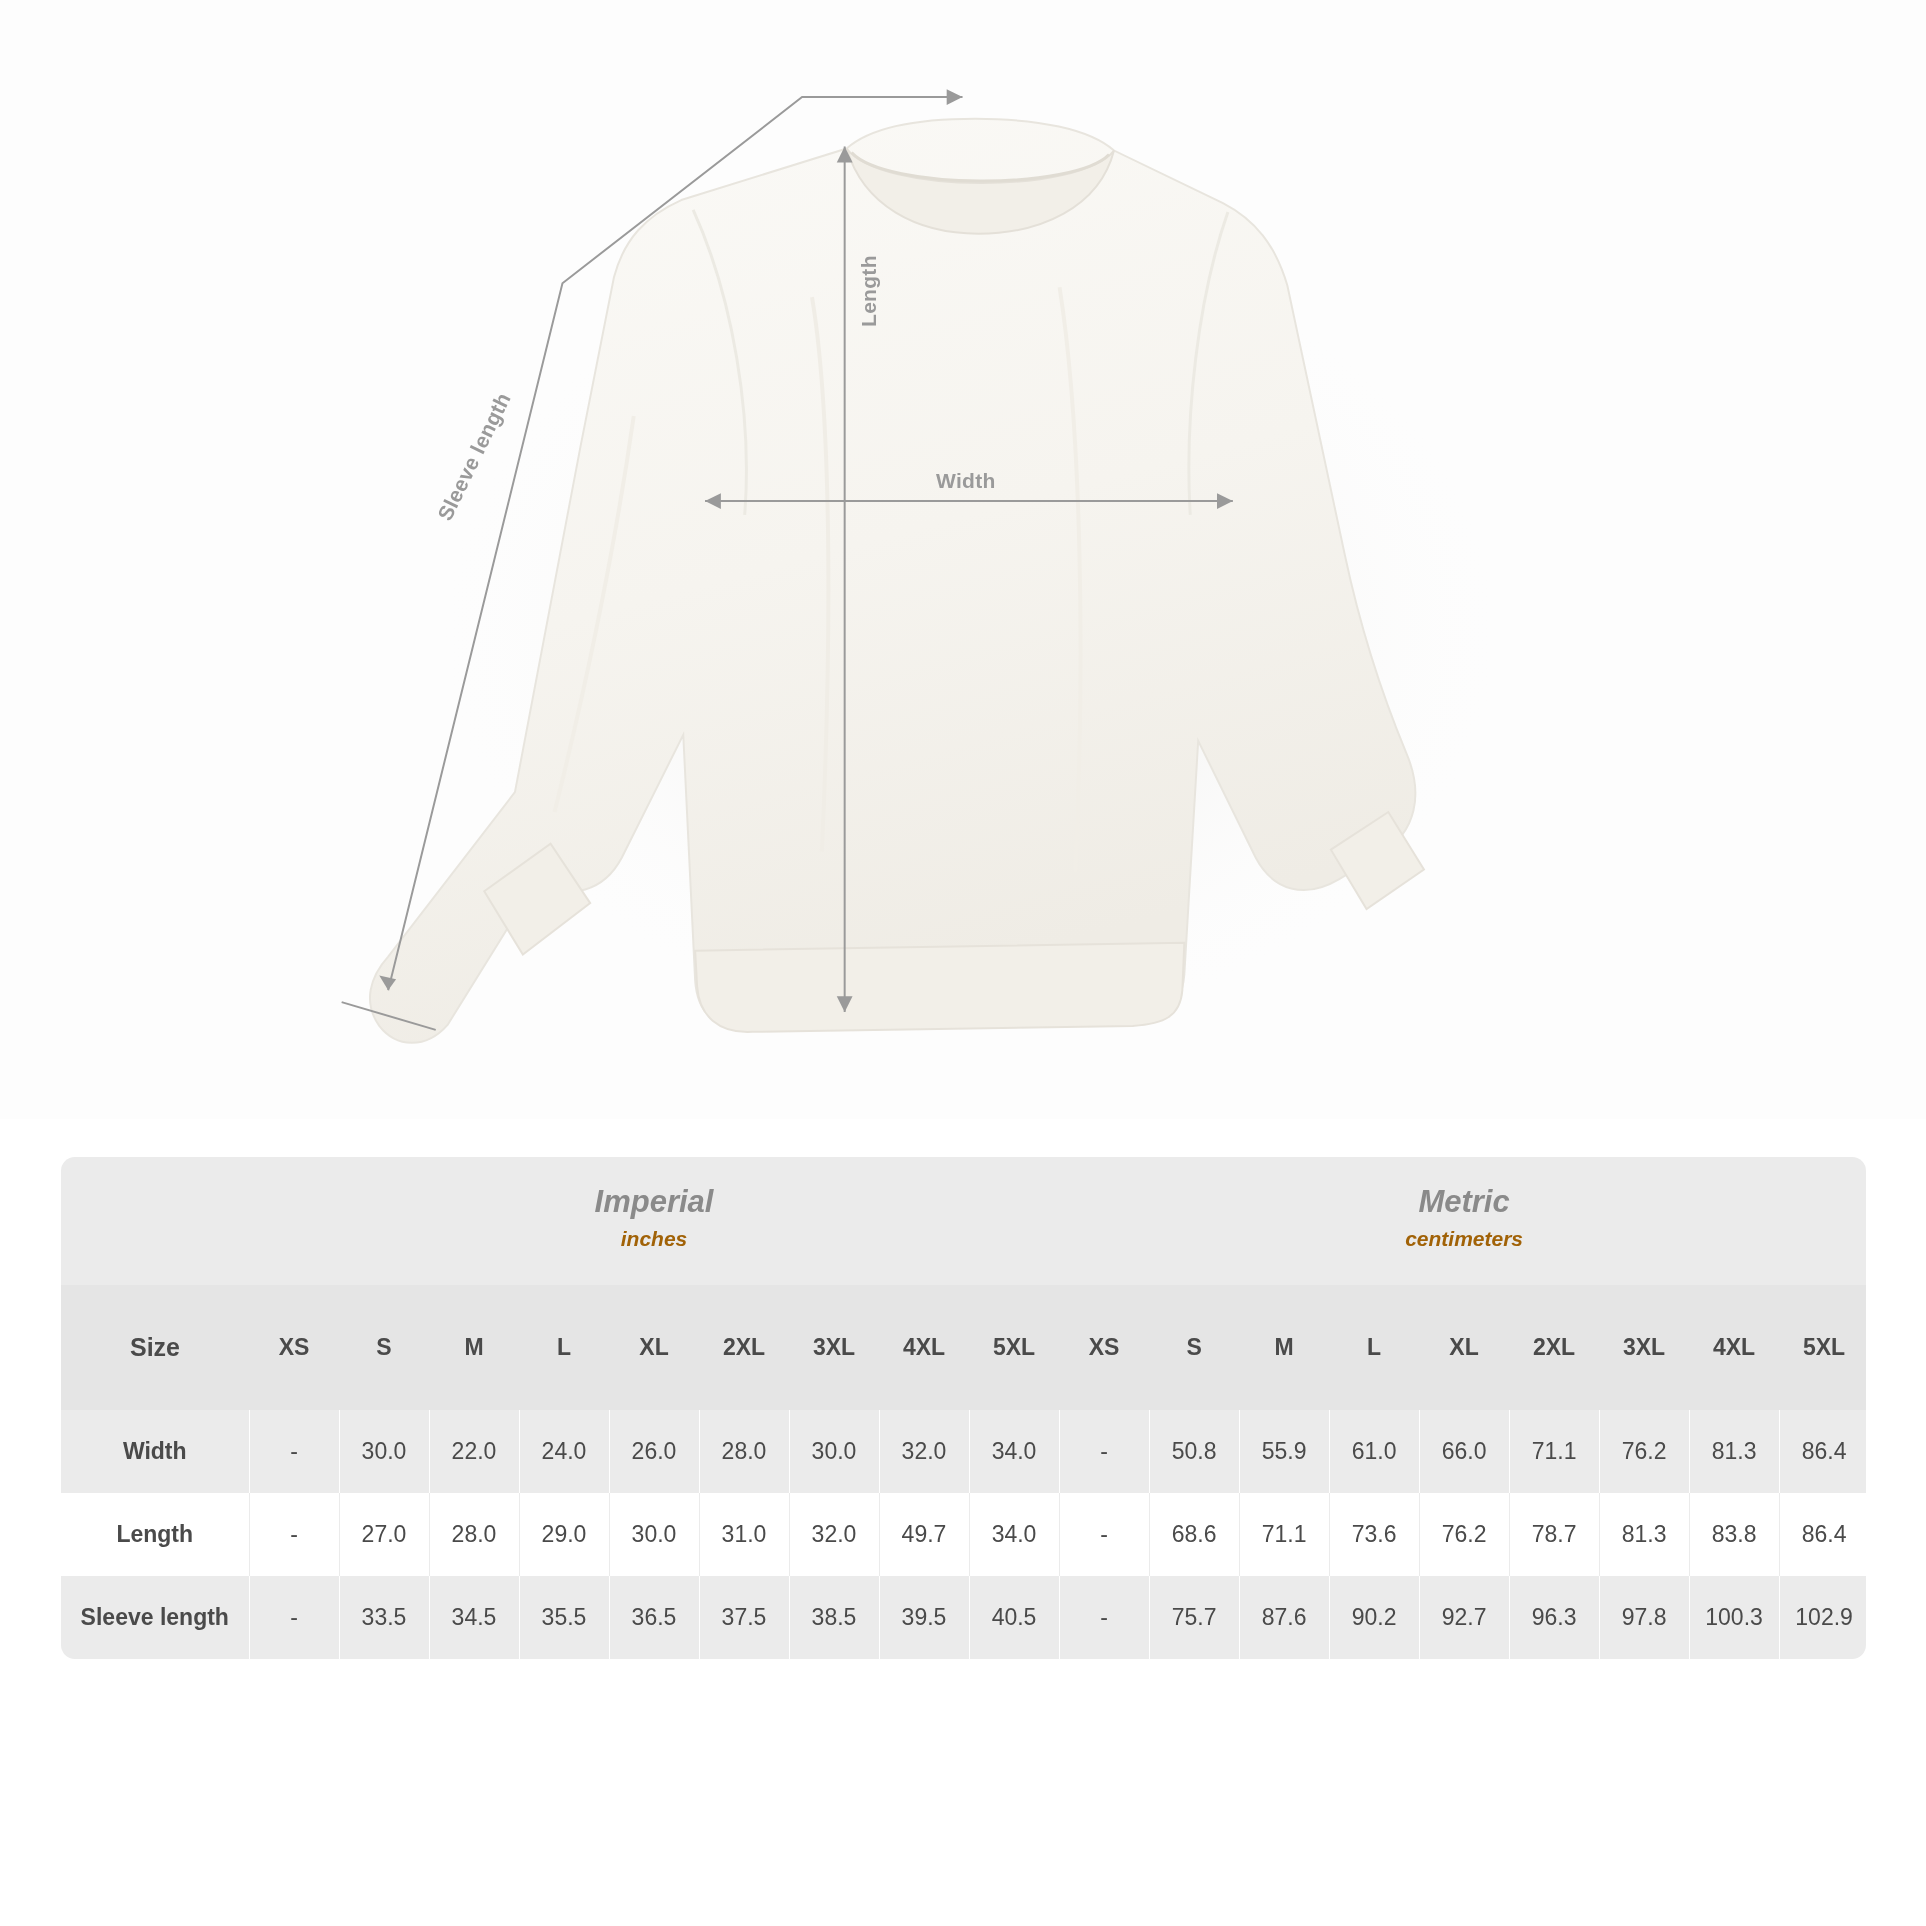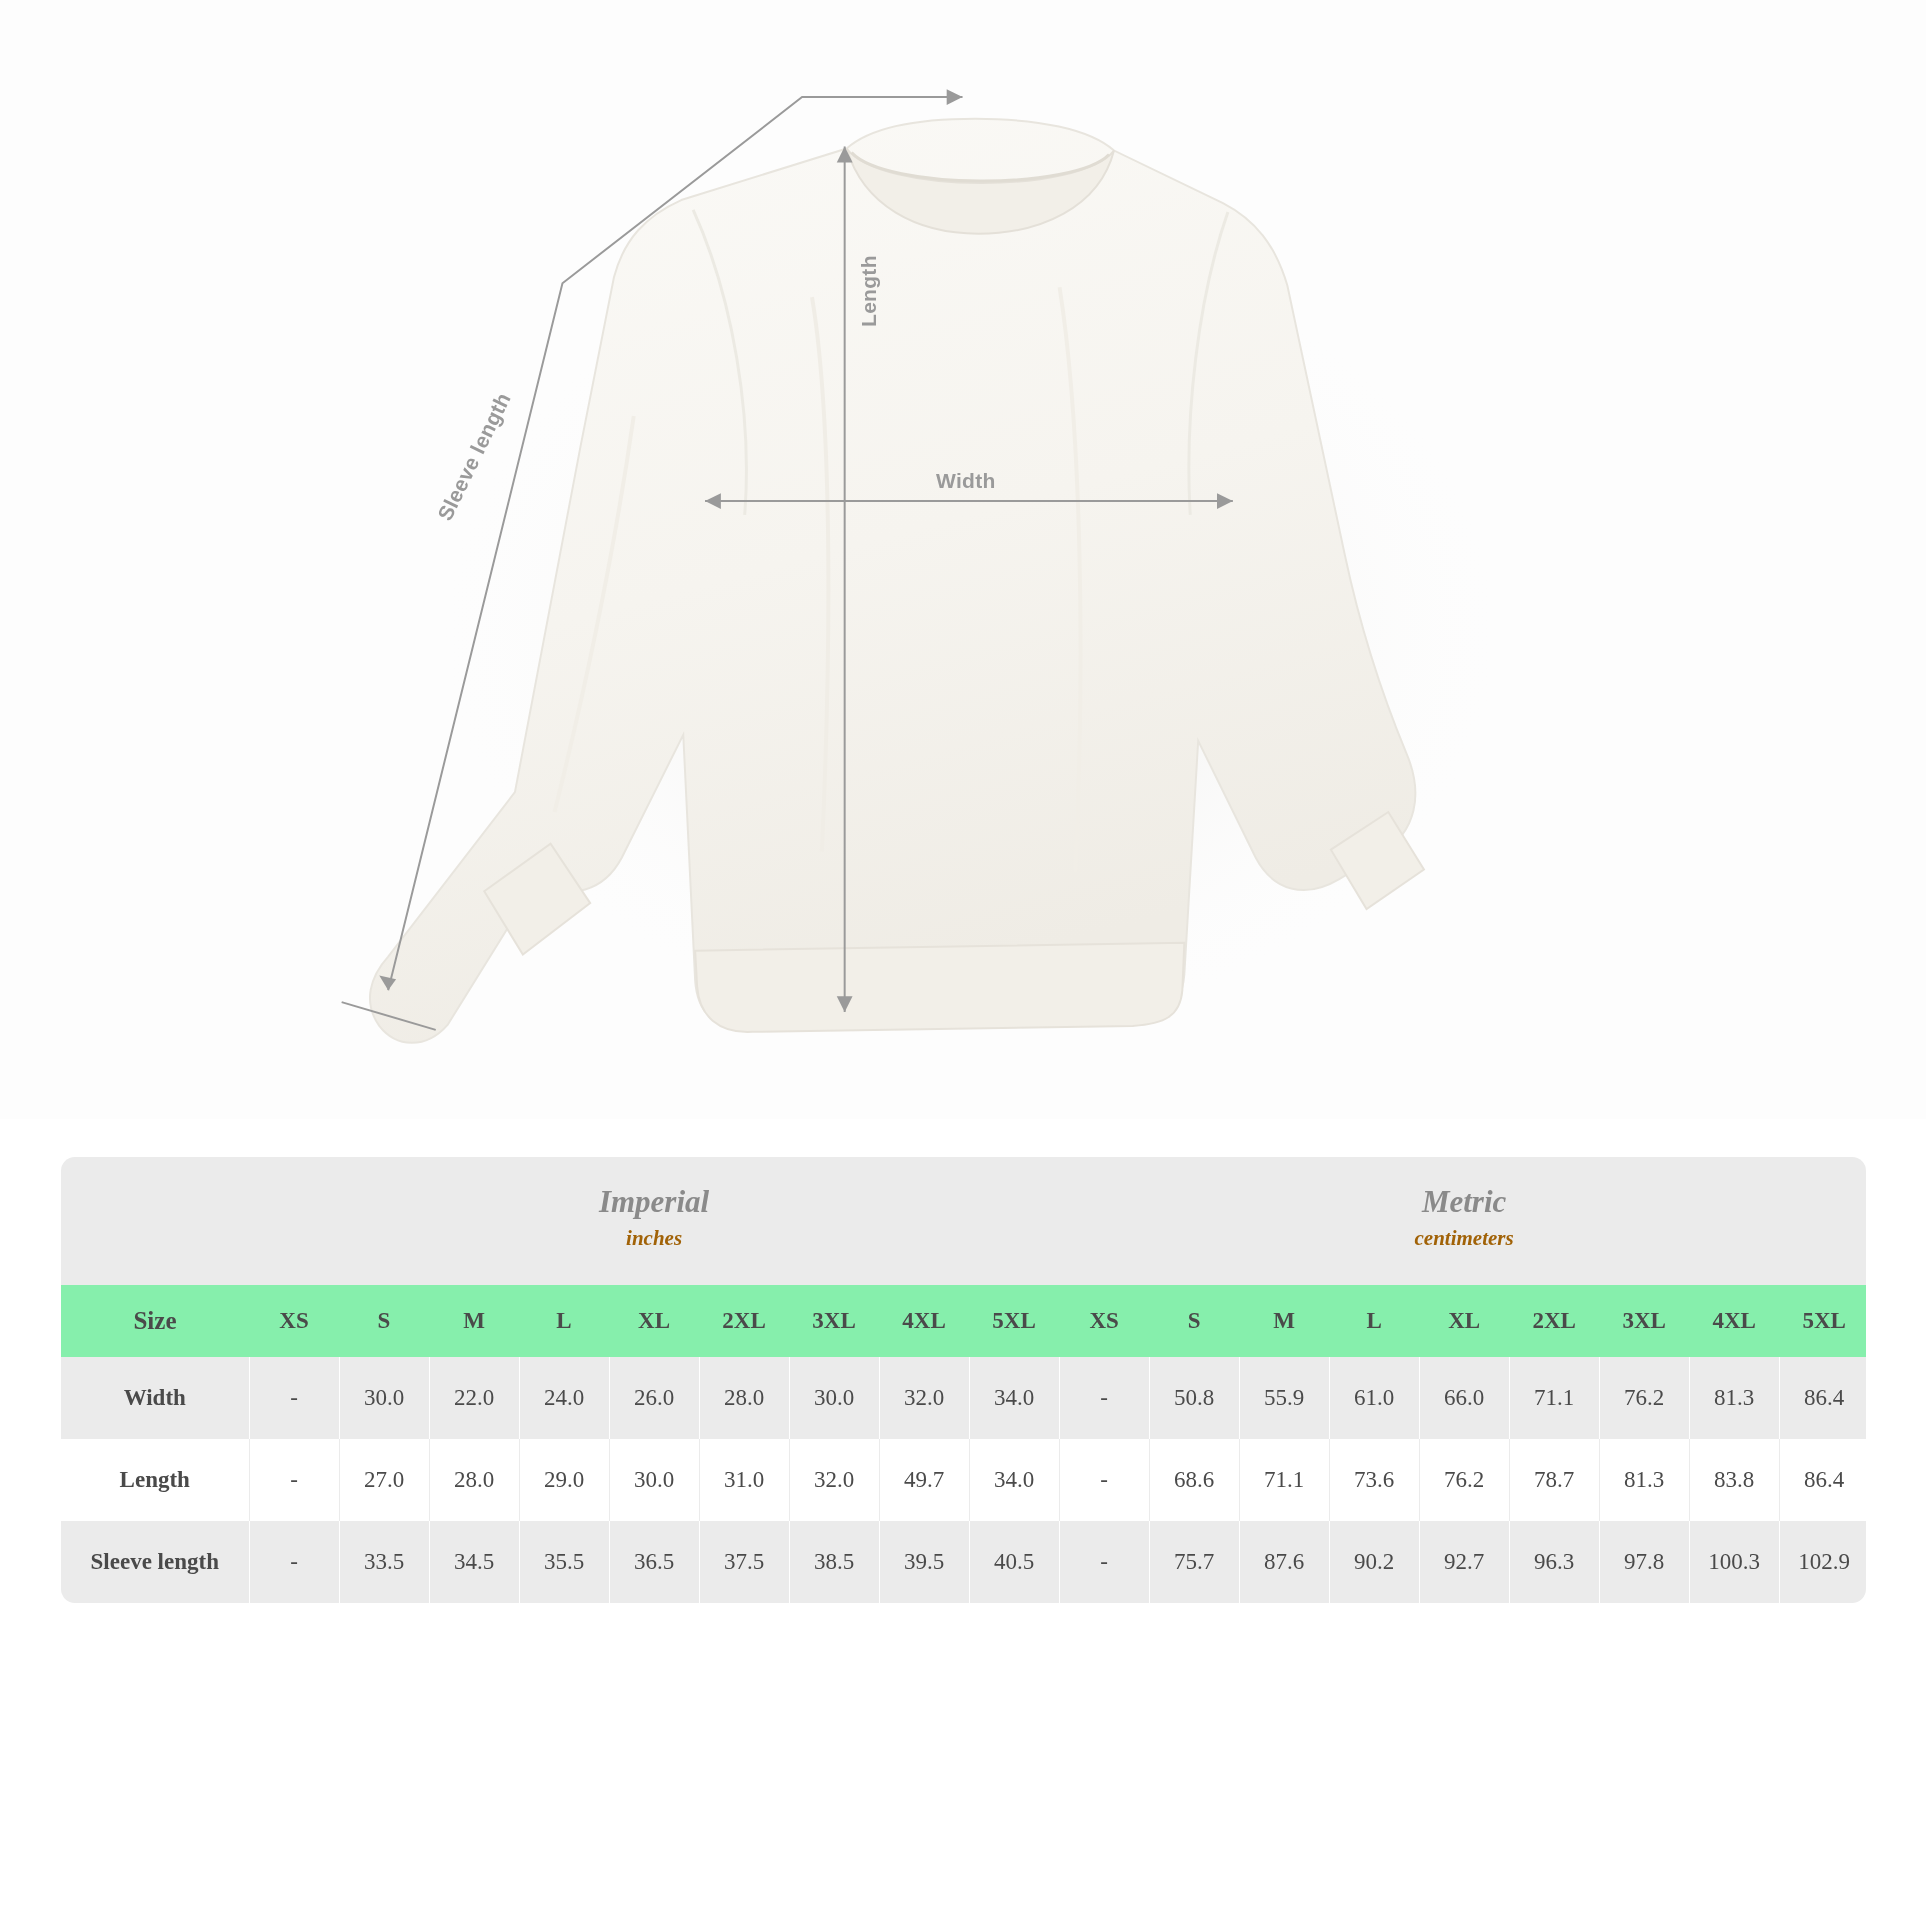--- a/index.html
+++ b/index.html
@@ -70,21 +70,20 @@
     font-style: italic;
     color: #555;
     margin: 0;
   }
 
   
   .table-wrap {
     margin: 38px 61px 16px 61px;
     border-radius: 14px;
     overflow: hidden;
-    font-family: Liberation Serif, serif;
   }
   table.size-table {
     border-collapse: collapse;
     width: 1804px;
     table-layout: fixed;
   }
   table.size-table td, table.size-table th {
     text-align: center;
     vertical-align: middle;
     font-size: 23px;
@@ -104,22 +103,22 @@
     line-height: 1.25;
   }
   .unit-sub {
     font-size: 21px;
     font-style: italic;
     color: #a16207;
     display: block;
     line-height: 1.6;
   }
   .hdr-row th {
-    background: #86efac;
-    padding: 22px 0;
+    background: #e5e5e5;
+    padding: 48px 0;
     font-size: 25px;
     font-weight: bold;
     color: #555;
     border-right: 1px solid #ebebeb;
   }
   .hdr-row th:last-child { border-right: none; }
   .hdr-row th.rowlabel { font-size: 25px; }
 
   tbody tr td {
     padding: 28px 0;

